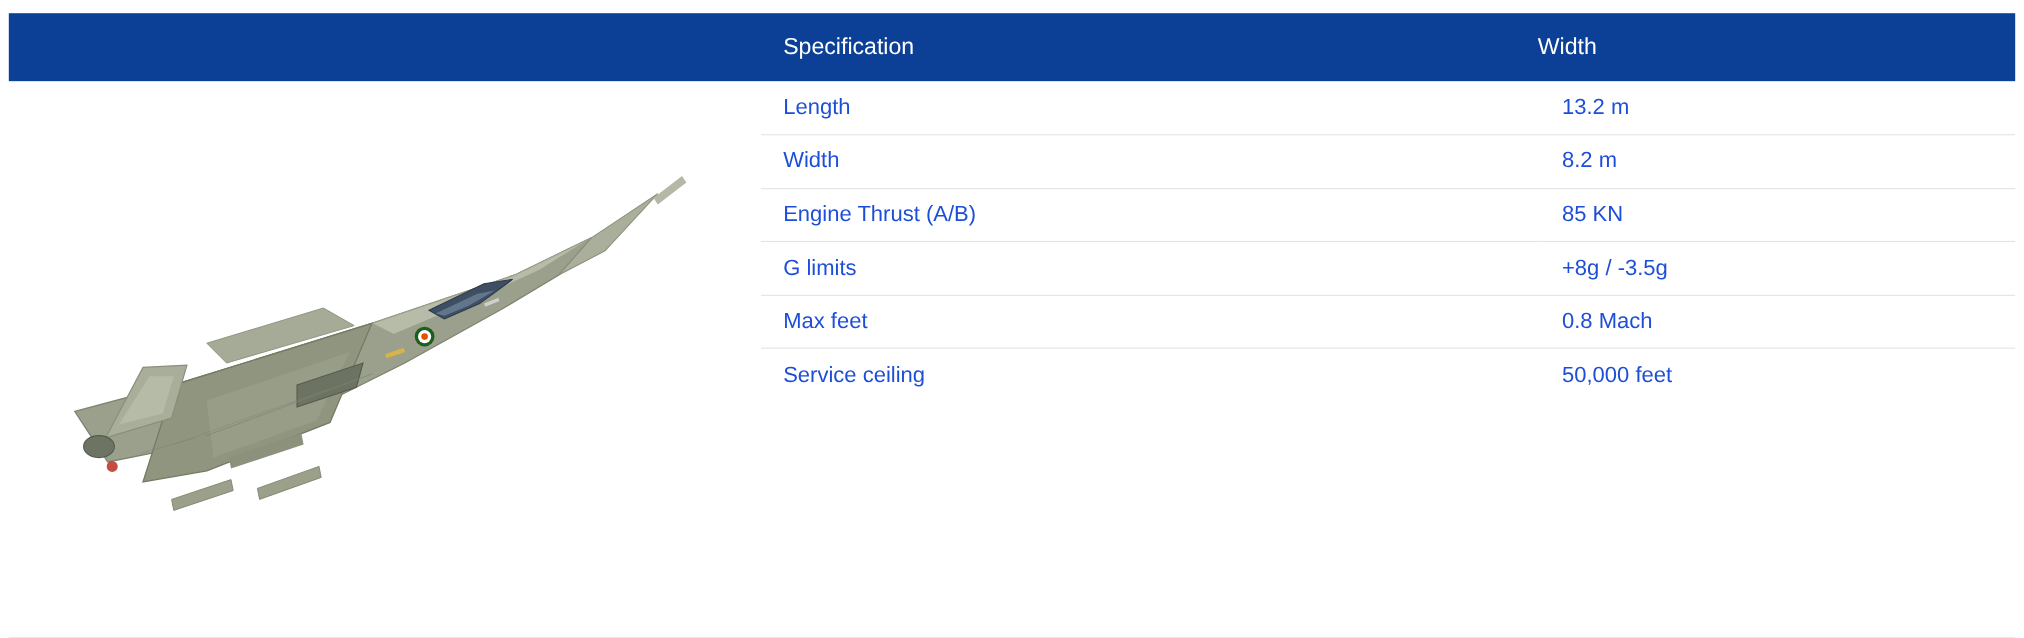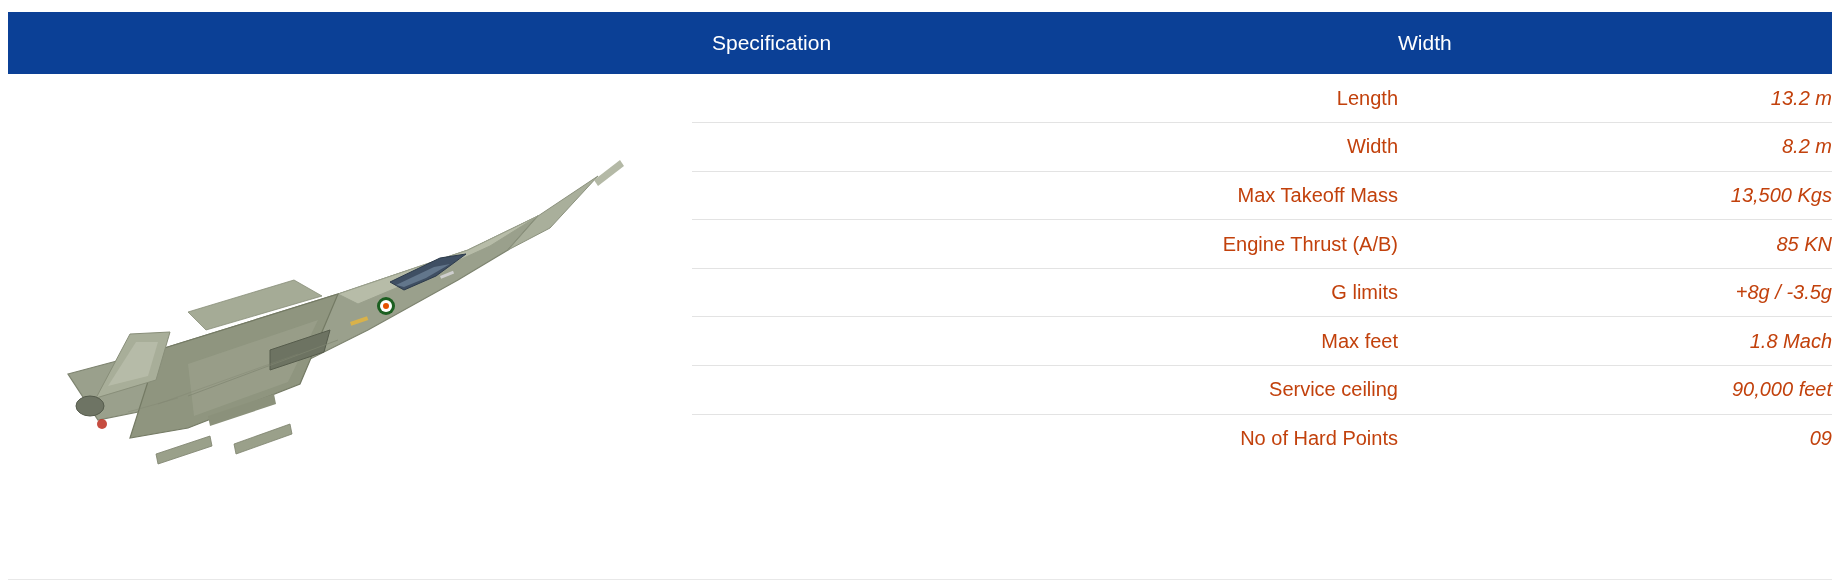--- a/index.html
+++ b/index.html
@@ -23,21 +23,20 @@
     box-sizing: border-box;
   }
 
   
   .content {
     position: absolute;
     left: 8px;
     top: 0;
     width: 1824px;
     height: 580px;
-    text-align: right;
   }
 
   
   .header-bar {
     position: absolute;
     left: 0;
     top: 12px;
     width: 1824px;
     height: 62px;
     background: #0b4096;
@@ -89,38 +88,37 @@
     width: 1140px;
     border-collapse: collapse;
     table-layout: fixed;
   }
   .spec-table tr {
     height: 48.6px;
   }
   .spec-table td {
     border-top: 1px solid #e3e3e3;
     font-size: 20px;
-    color: #c2410c;
+    color: #1d4ed8;
     padding: 0;
     vertical-align: middle;
     background: #ffffff;
   }
   .spec-table tr:first-child td {
     border-top: none;
   }
   .col-spec {
     width: 706px;
     padding-left: 20px !important;
     box-sizing: border-box;
   }
   .col-value {
     width: 434px;
     padding-left: 22px !important;
     box-sizing: border-box;
-    font-style: italic;
   }
 
   
   .bottom-edge {
     position: absolute;
     left: 0;
     bottom: 0;
     width: 1824px;
     height: 1px;
     background: #e8e8e8;
@@ -193,41 +191,33 @@
       <tbody>
         <tr>
           <td class="col-spec">Length</td>
           <td class="col-value">13.2 m</td>
         </tr>
         <tr>
           <td class="col-spec">Width</td>
           <td class="col-value">8.2 m</td>
         </tr>
         <tr>
-          <td class="col-spec">Max Takeoff Mass</td>
-          <td class="col-value">13,500 Kgs</td>
-        </tr>
-        <tr>
           <td class="col-spec">Engine Thrust (A/B)</td>
           <td class="col-value">85 KN</td>
         </tr>
         <tr>
           <td class="col-spec">G limits</td>
           <td class="col-value">+8g / -3.5g</td>
         </tr>
         <tr>
           <td class="col-spec">Max feet</td>
-          <td class="col-value">1.8 Mach</td>
+          <td class="col-value">0.8 Mach</td>
         </tr>
         <tr>
           <td class="col-spec">Service ceiling</td>
-          <td class="col-value">90,000 feet</td>
-        </tr>
-        <tr>
-          <td class="col-spec">No of Hard Points</td>
-          <td class="col-value">09</td>
+          <td class="col-value">50,000 feet</td>
         </tr>
       </tbody>
     </table>
 
     <div class="bottom-edge"></div>
   </div>
 </div>
 
 </body></html>

